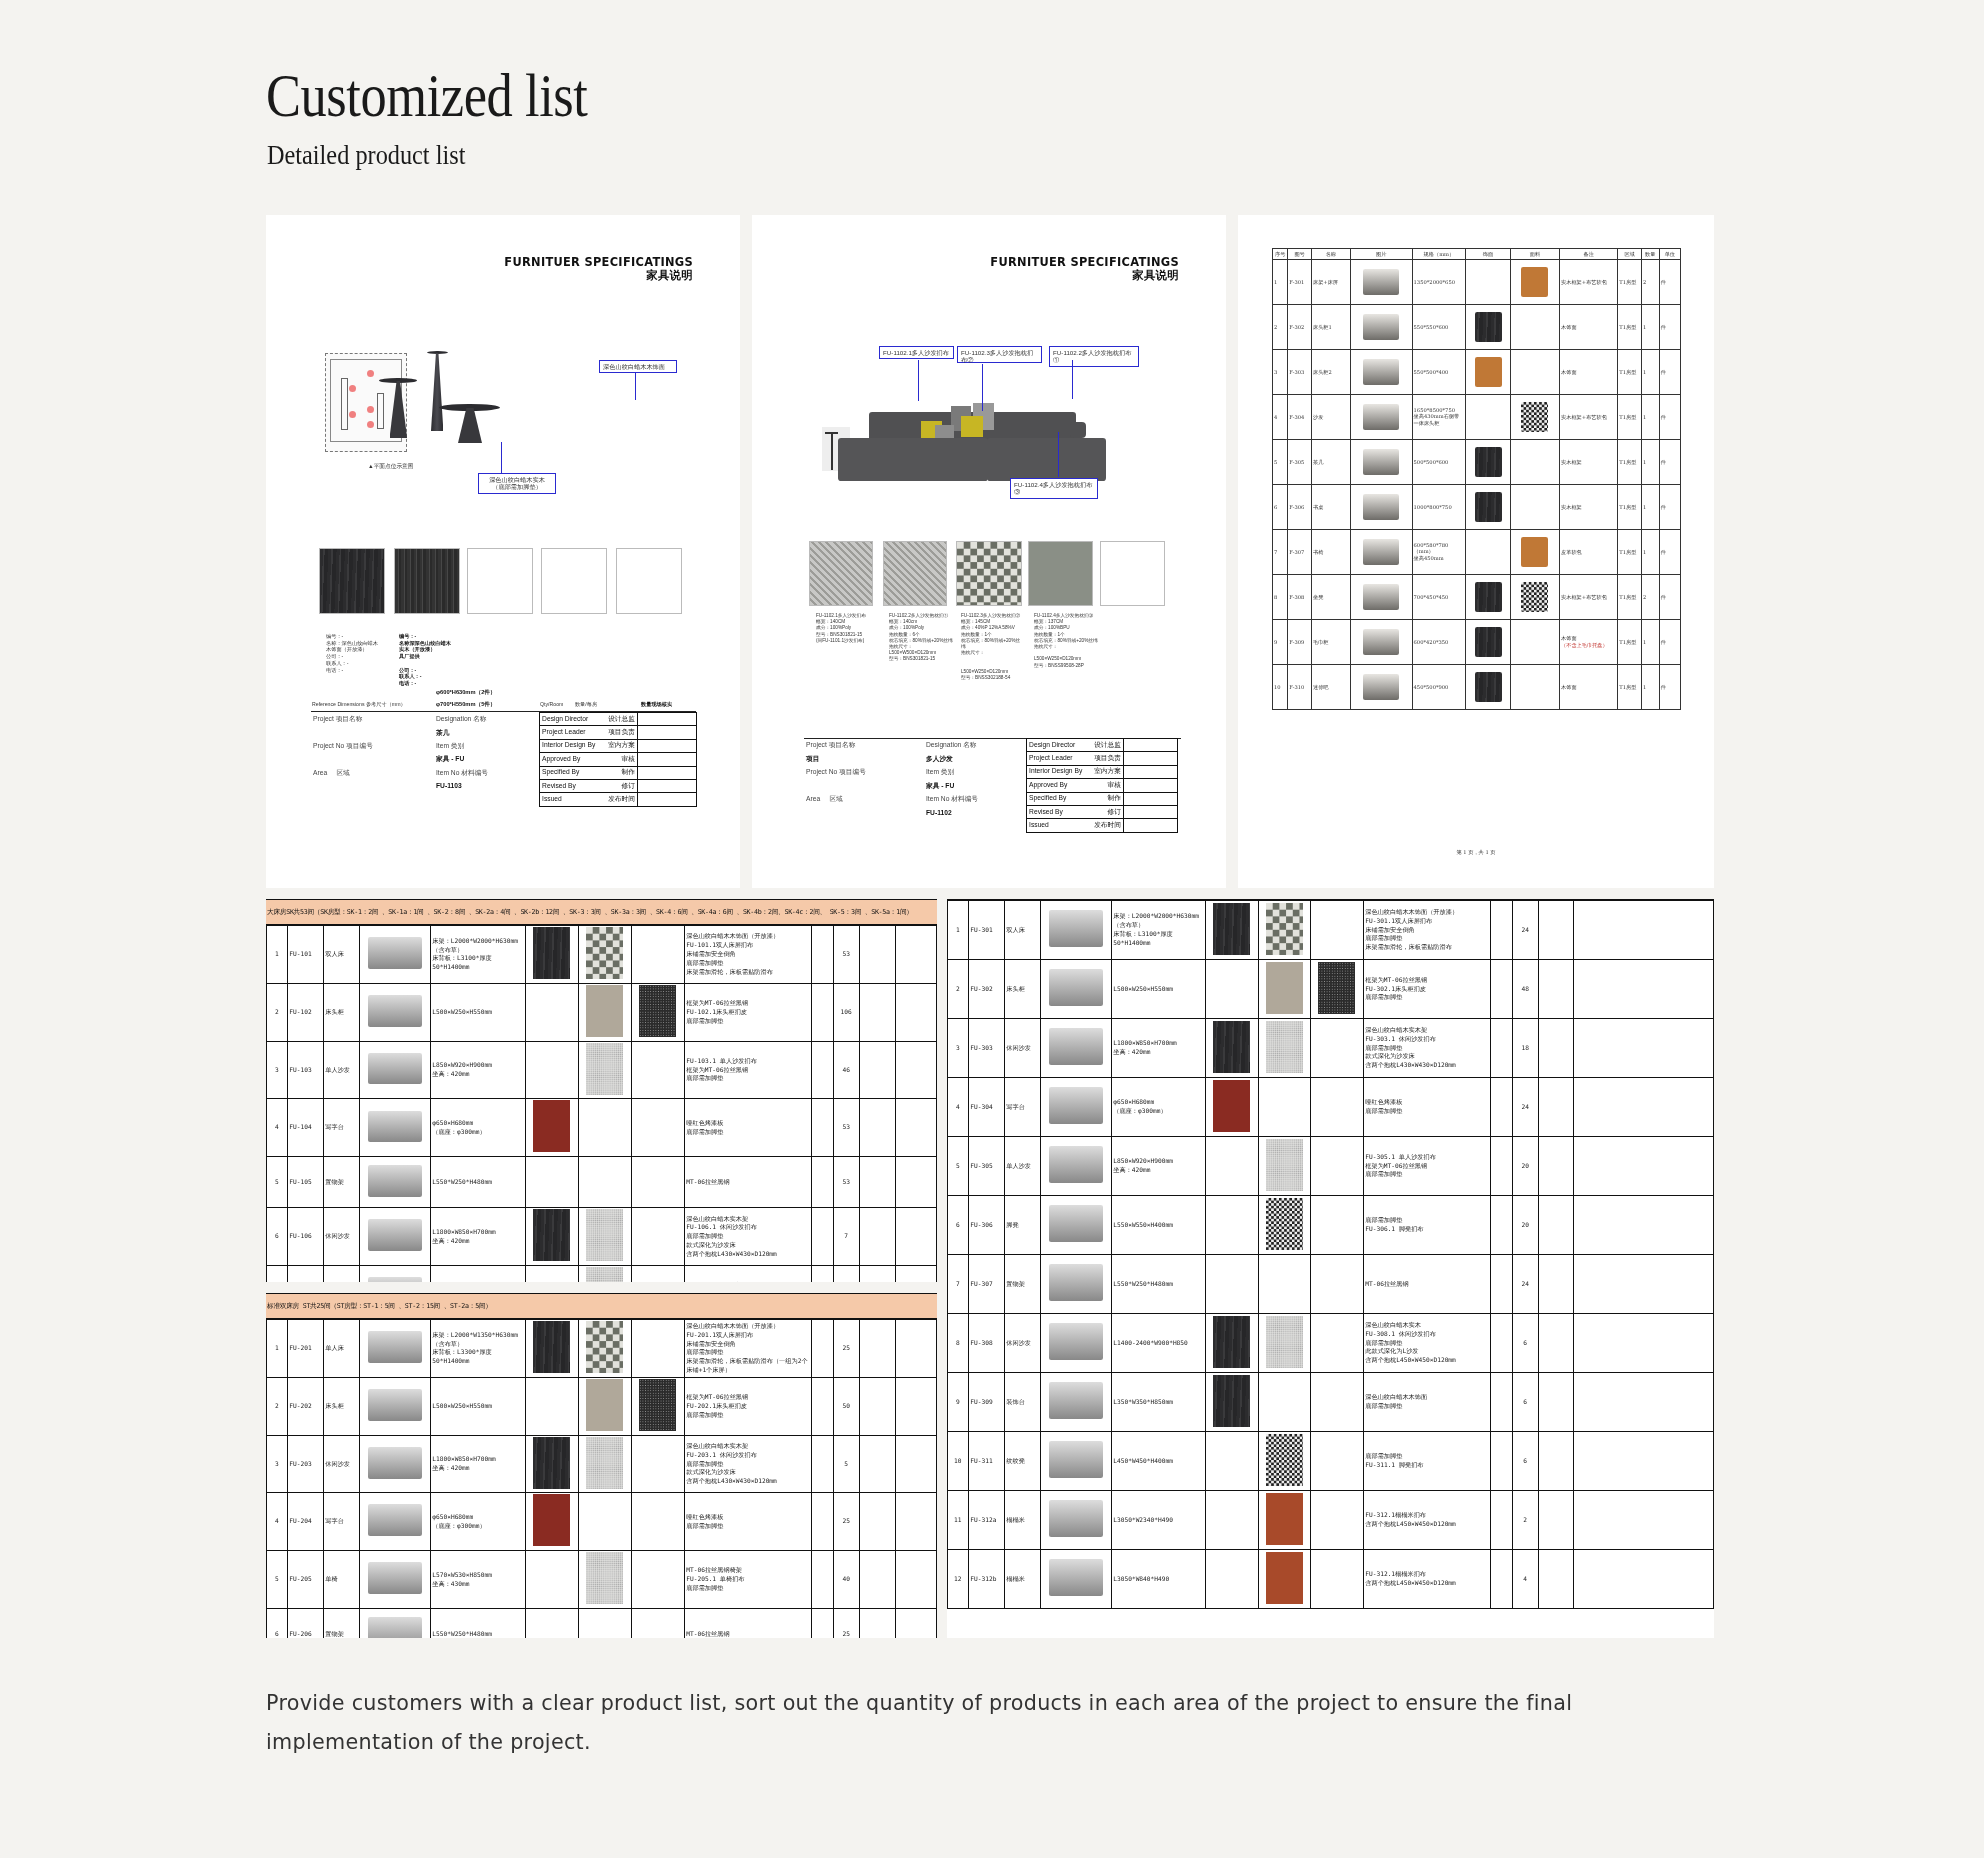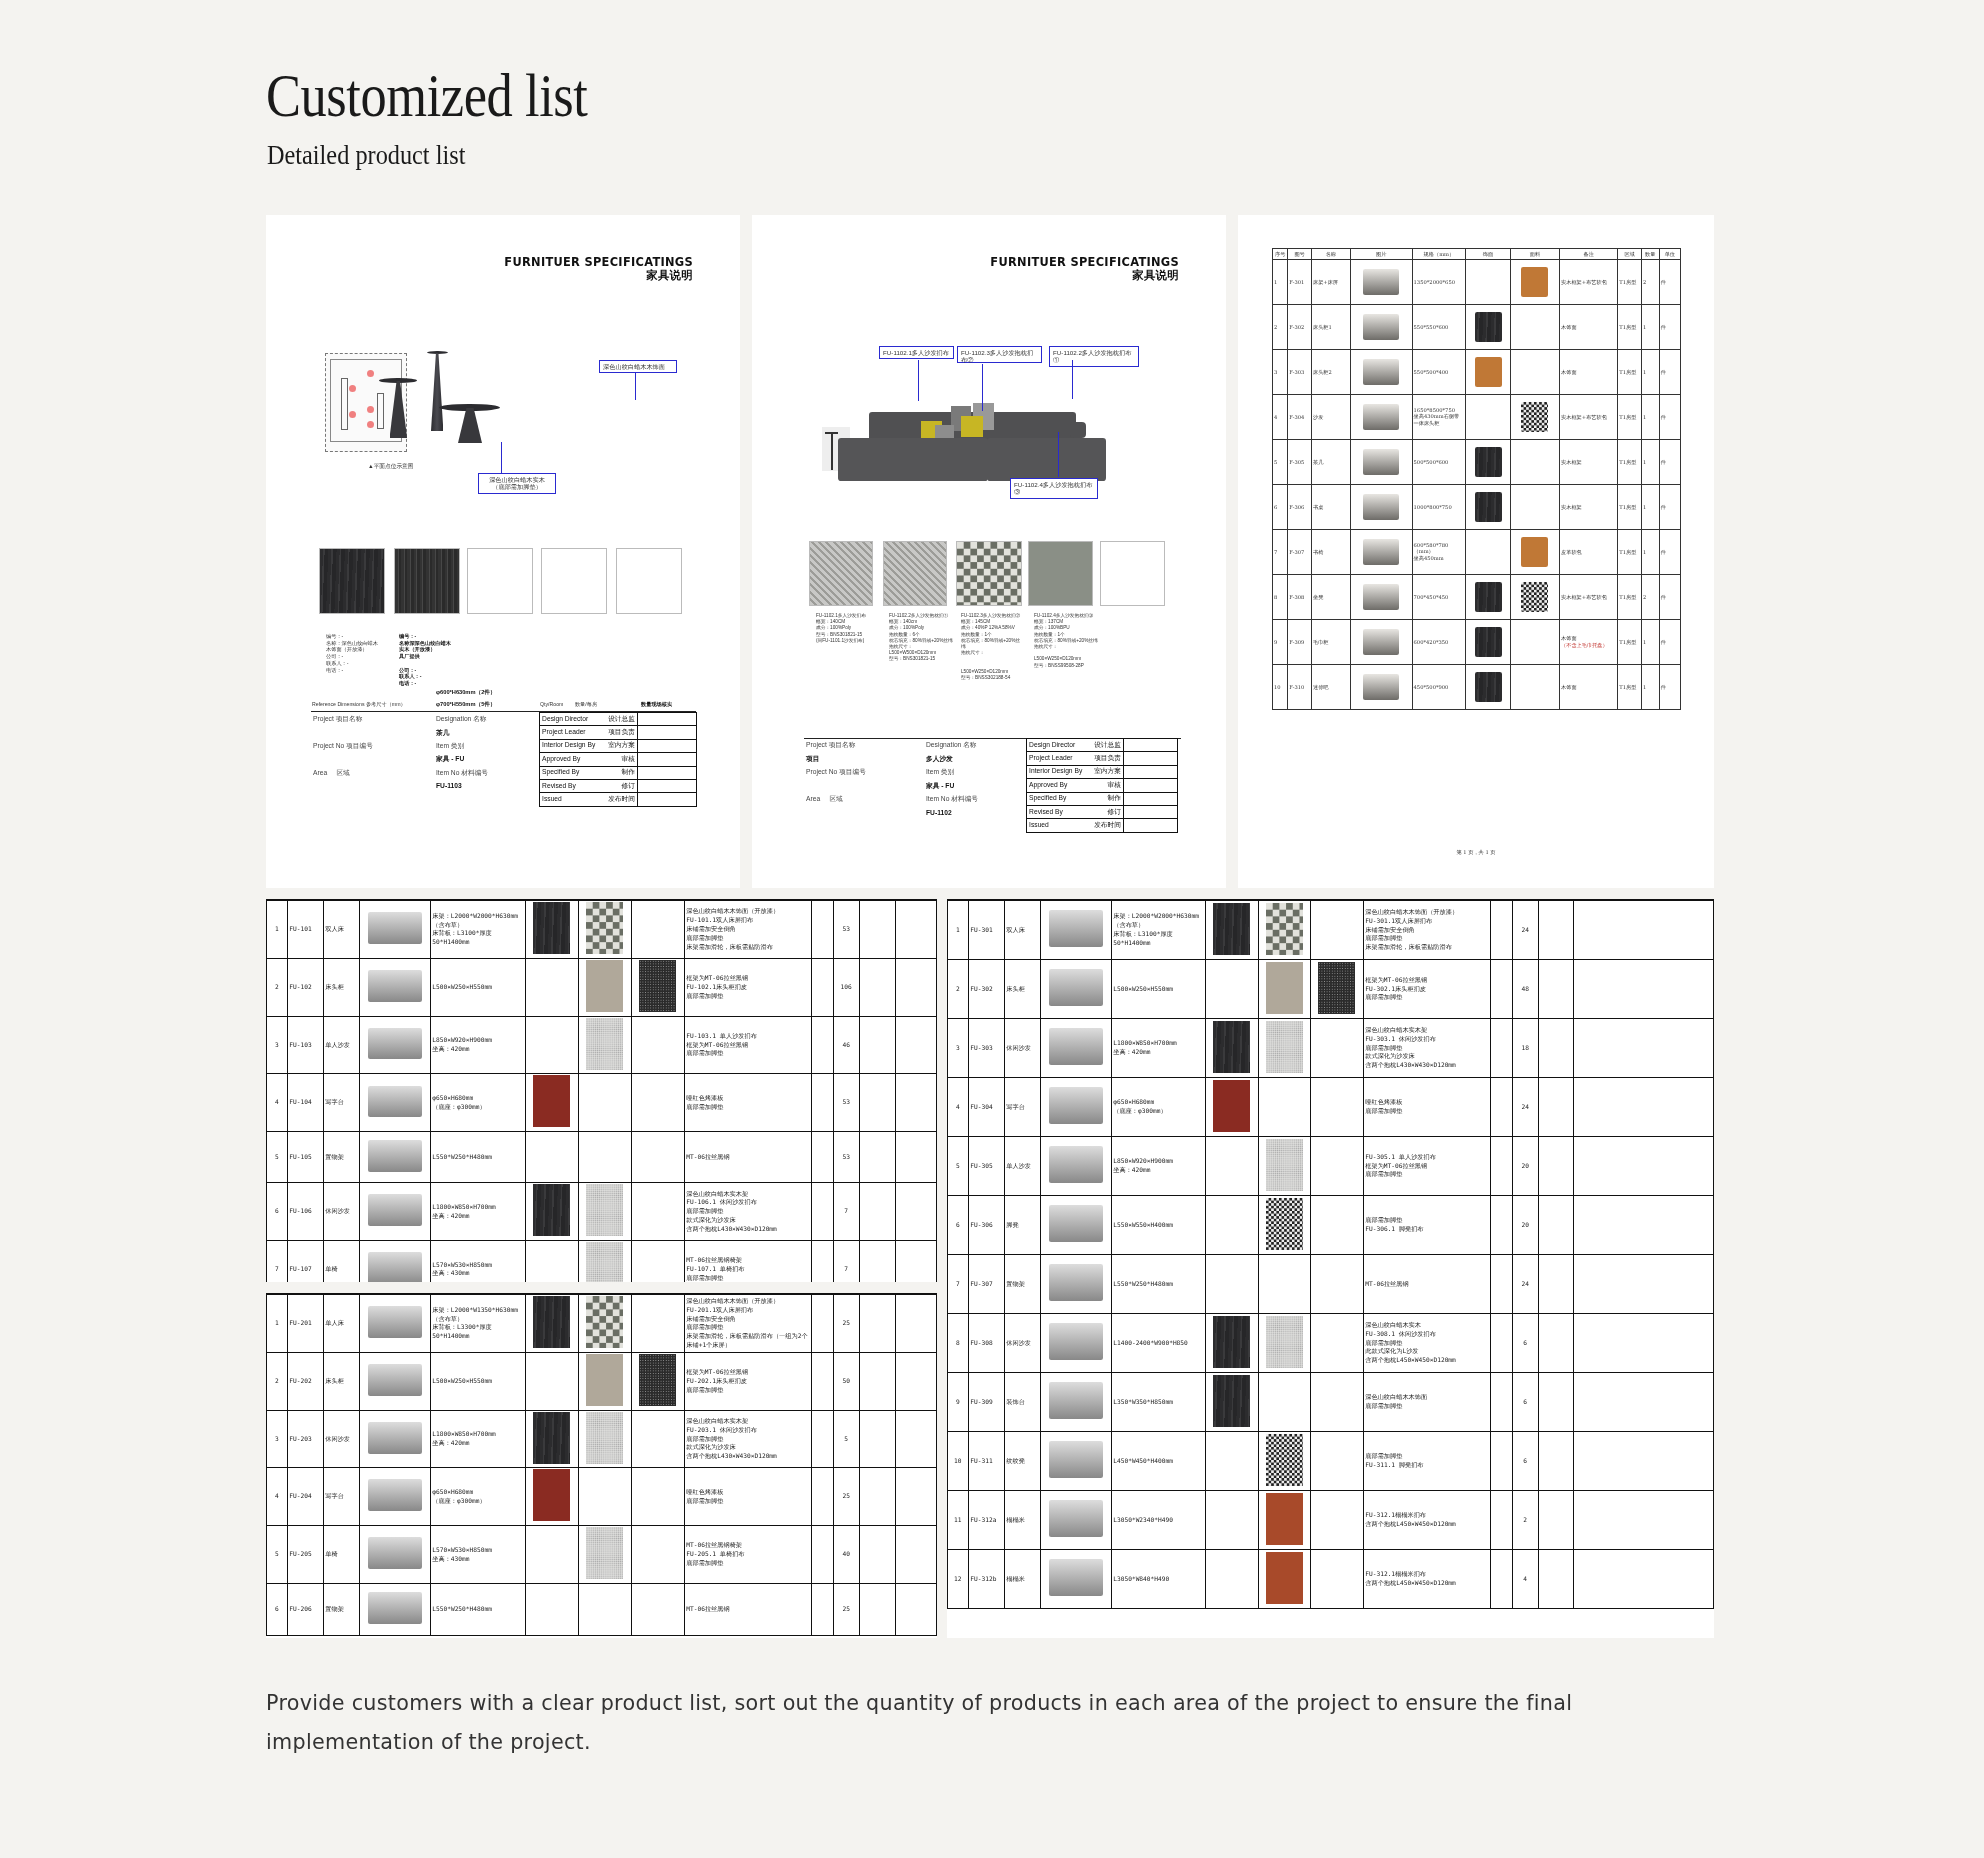--- a/index.html
+++ b/index.html
@@ -410,20 +410,21 @@
           <td style="width: 20.7px; white-space: pre-line;">T1房型</td>
           <td style="width: 15.5px; white-space: pre-line;">1</td>
           <td style="width: 18.6px; white-space: pre-line;">件</td>
         </tr>
       </tbody>
   </table>
   <div class="mini" style="left:0;width:100%;text-align:center;top:634px;font-family:'DejaVu Serif',serif;font-size:5.2px">第 1 页，共 1 页</div>
 </div>
 
 <div class="xl" style="left:266px;top:899px;width:671px;height:383px">
+  <div class="xlhead">大床房SK共53间（SK房型：SK-1：2间 、SK-1a：1间 、SK-2：8间 、SK-2a：4间 、SK-2b：12间 、SK-3：3间 、SK-3a：3间 、SK-4：6间 、SK-4a：6间 、SK-4b：2间、SK-4c：2间、 SK-5：3间 、SK-5a：1间）</div>
   <table class="xt">
       <colgroup>
         <col style="width:20.7px">
         <col style="width:36px">
         <col style="width:36px">
         <col style="width:71px">
         <col style="width:95px">
         <col style="width:53px">
         <col style="width:53px">
         <col style="width:53px">
@@ -559,20 +560,21 @@
           <td></td>
           <td style="text-align: center;">7</td>
           <td></td>
           <td></td>
         </tr>
       </tbody>
     </table>
 </div>
 
 <div class="xl" style="left:266px;top:1293px;width:671px;height:345px">
+  <div class="xlhead">标准双床房 ST共25间（ST房型：ST-1：5间 、ST-2：15间 、ST-2a：5间）</div>
   <table class="xt">
       <colgroup>
         <col style="width:20.7px">
         <col style="width:36px">
         <col style="width:36px">
         <col style="width:71px">
         <col style="width:95px">
         <col style="width:53px">
         <col style="width:53px">
         <col style="width:53px">

